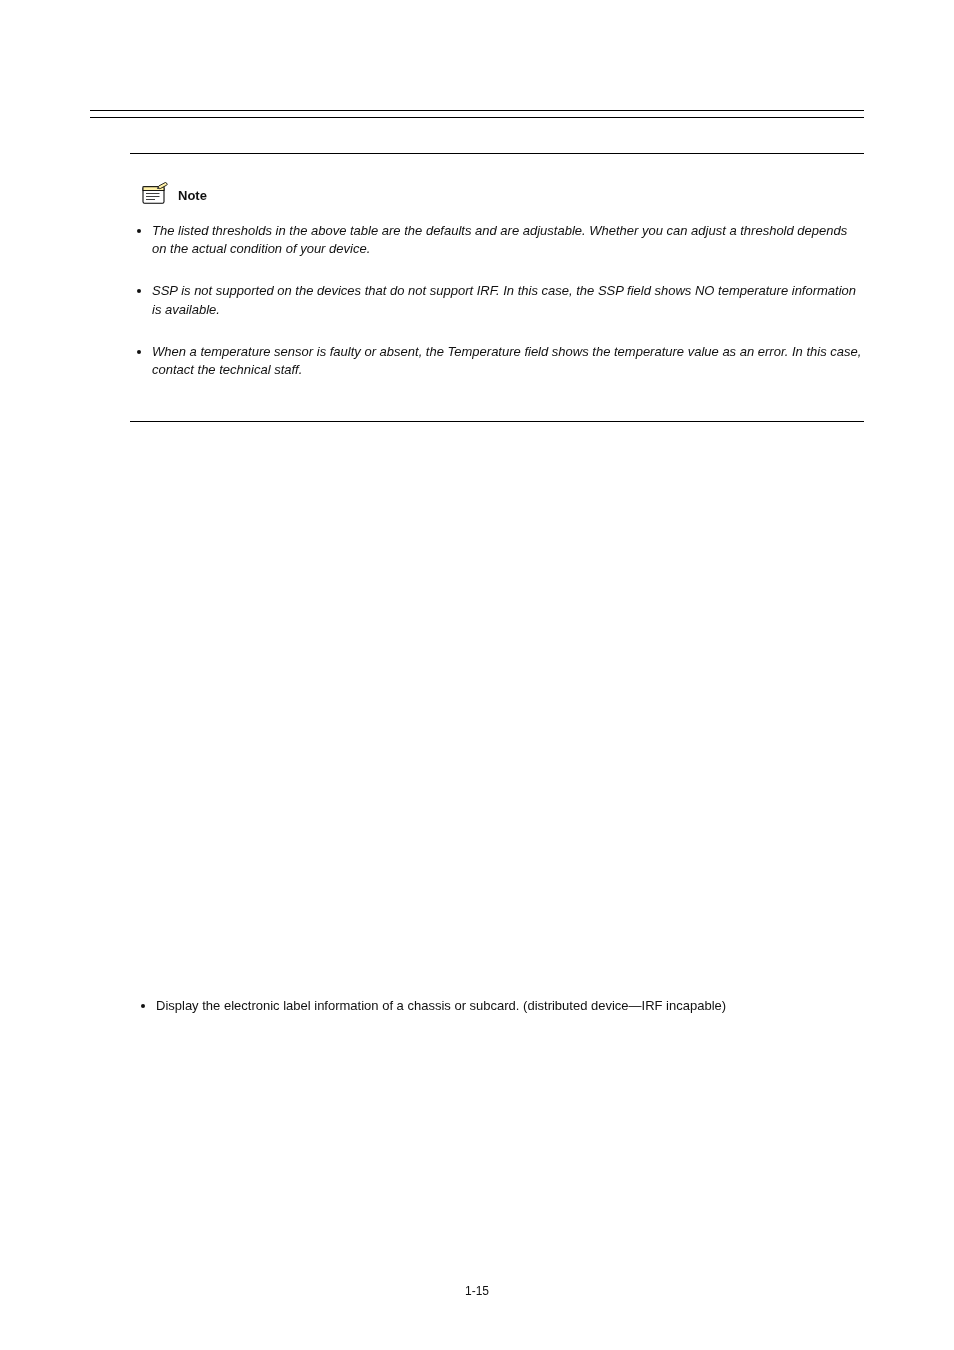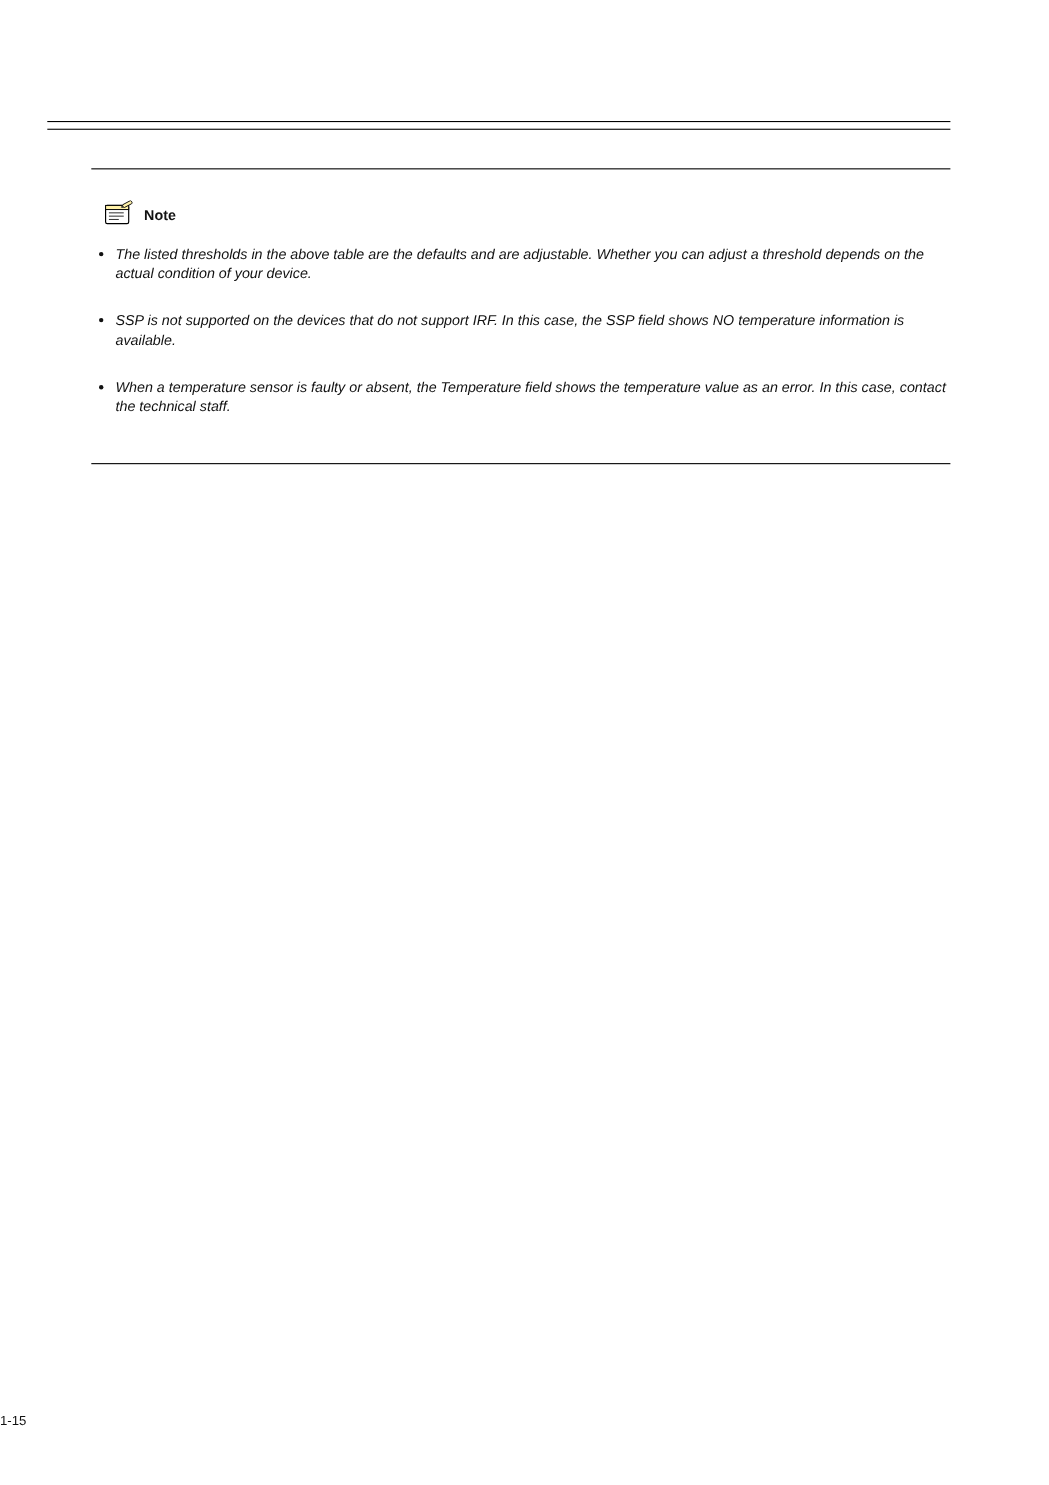--- a/index.html
+++ b/index.html
@@ -9,21 +9,21 @@
     width: 954px;
     height: 1350px;
     font-family: Arial, Helvetica, sans-serif;
     color: #111111;
   }
   .page {
     position: relative;
     width: 954px;
     height: 1350px;
     box-sizing: border-box;
-    padding: 110px 90px 60px 43px;
+    padding: 110px 90px 60px 90px;
   }
   .top-rule {
     border: none;
     border-top: 1.5px solid #000;
     margin: 0 0 6px 0;
   }
   .rule-med {
     border: none;
     border-top: 1px solid #000;
     margin: 0;
@@ -78,20 +78,21 @@
   .standalone-bullet li {
     font-size: 13px;
     line-height: 1.4;
   }
 
   .page-number {
     position: absolute;
     bottom: 52px;
     left: 0;
     right: 0;
+    text-align: center;
     font-size: 12px;
   }
 </style>
 </head>
 <body>
 
 <div class="page">
 
   <hr class="top-rule">
   <hr class="rule-med">
@@ -118,15 +119,18 @@
 
     <ul class="bullets">
       <li>The listed thresholds in the above table are the defaults and are adjustable. Whether you can adjust a threshold depends on the actual condition of your device.</li>
       <li>SSP is not supported on the devices that do not support IRF. In this case, the SSP field shows NO temperature information is available.</li>
       <li>When a temperature sensor is faulty or absent, the Temperature field shows the temperature value as an error. In this case, contact the technical staff.</li>
     </ul>
 
     <hr class="note-bottom-rule">
   </div>
 
+  <ul class="standalone-bullet">
+    <li>Display the electronic label information of a chassis or subcard. (distributed device—IRF incapable)</li>
+  </ul>
 
   <div class="page-number">1-15</div>
 </div>
 
 </body></html>

